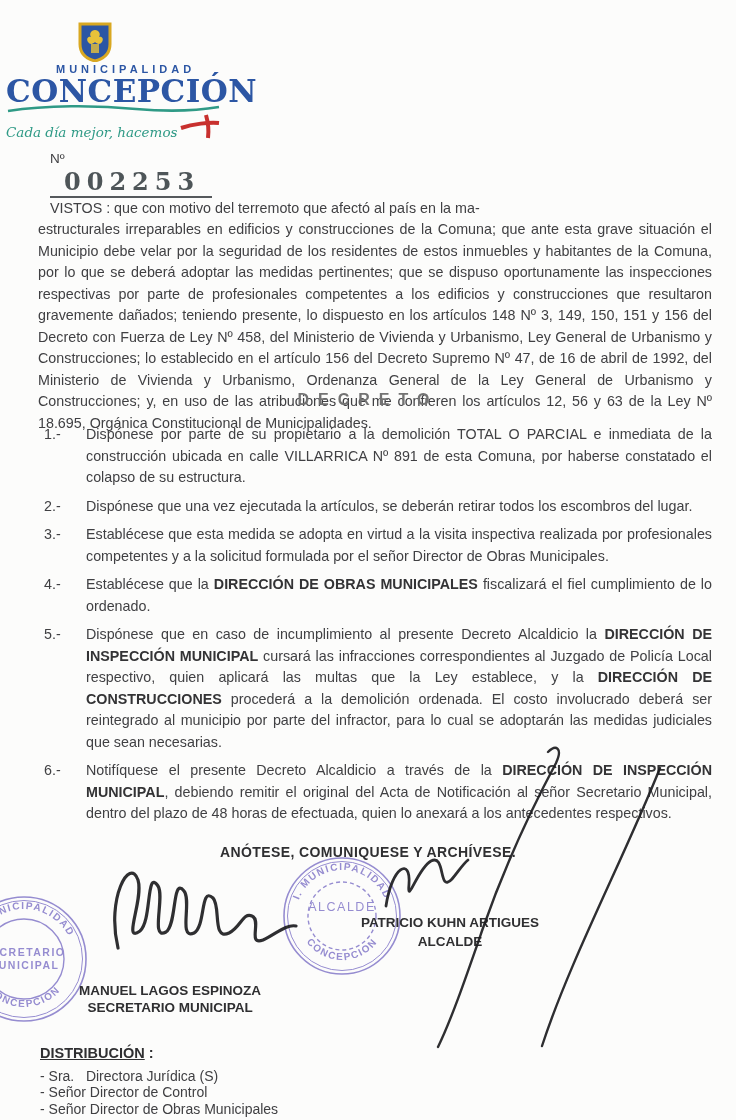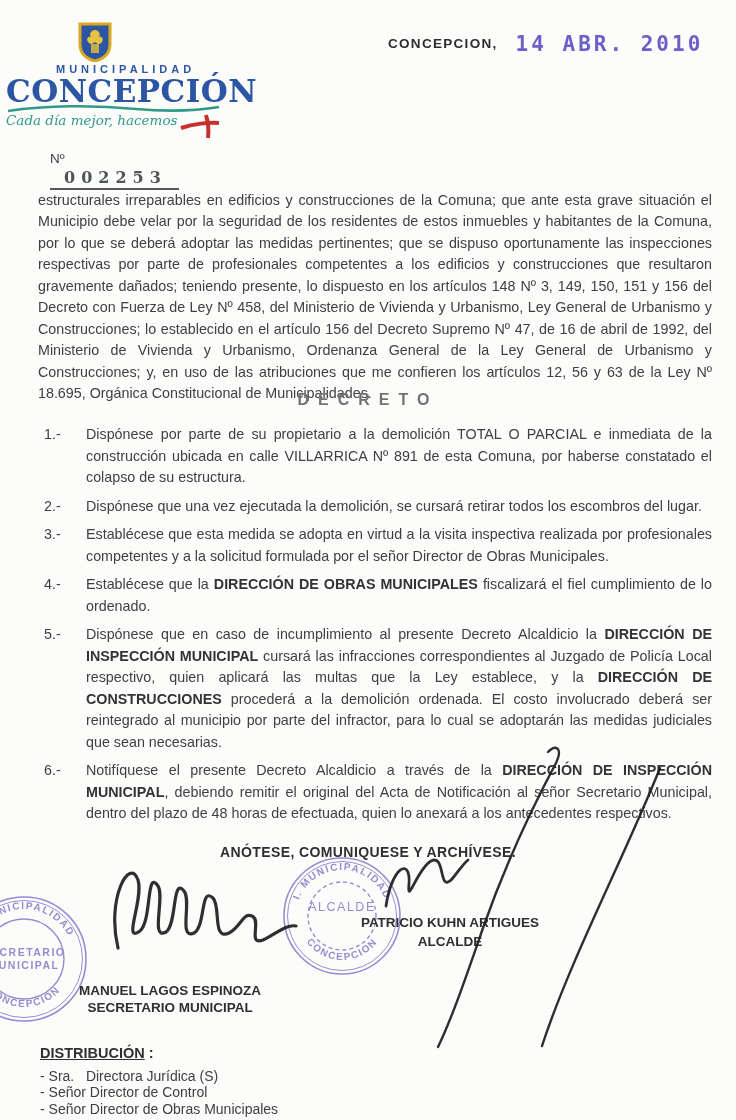--- a/index.html
+++ b/index.html
@@ -5,32 +5,32 @@
   html,body{margin:0;padding:0;}
   .page{position:relative;width:736px;height:1120px;background:#fcfcfb;overflow:hidden;
         font-family:"Liberation Sans",sans-serif;color:#404043;}
   
   .logo{position:absolute;left:6px;top:22px;width:225px;z-index:2;}
   .shield{display:block;margin:0 0 1px 72px;}
   .muni{color:#2c56a4;font-size:11px;font-weight:bold;letter-spacing:4px;margin-left:50px;}
   .conce{color:#2c56a4;font-size:31px;font-weight:bold;letter-spacing:0.5px;line-height:1.05;
          font-family:"DejaVu Serif",serif;white-space:nowrap;}
   .wave{display:block;margin-top:-4px;}
-  .tagline-row{display:flex;align-items:flex-start;margin-top:-2px;}
+  .tagline-row{display:flex;align-items:flex-end;margin-top:-2px;}
   .tagline{font-family:"DejaVu Serif",serif;font-style:italic;color:#2f9a86;font-size:13.5px;white-space:nowrap;}
   
   .dateline{position:absolute;left:388px;top:36px;display:flex;gap:18px;align-items:flex-start;z-index:2;}
   .city{font-size:13.5px;letter-spacing:1.3px;color:#2d2d30;font-weight:bold;}
   .datestamp{font-family:"DejaVu Sans Mono",monospace;font-weight:bold;font-size:21px;
              color:#6c5fc7;letter-spacing:3px;margin-top:-4px;white-space:nowrap;}
   
   .vistos{position:absolute;left:38px;top:148px;width:674px;font-size:14.3px;line-height:21.5px;z-index:2;}
   .line1{display:flex;align-items:baseline;flex-direction:column;}
   .no-label{font-size:13.5px;margin:0 8px 0 12px;flex:none;}
-  .doc-number{font-family:"DejaVu Serif",serif;font-weight:bold;font-size:16px;letter-spacing:6px;
+  .doc-number{font-family:"DejaVu Serif",serif;font-weight:bold;font-size:24px;letter-spacing:6px;
               color:#4e5558;border-bottom:2px solid #55595c;padding:0 12px 2px 14px;line-height:1;flex:none;}
   .lead{flex:1;margin-left:12px;text-align:justify;text-align-last:justify;}
   .line2{margin-left:169px;}
   .jz{text-align:justify;}
   
   .decreto-title{position:absolute;top:391px;left:0;width:736px;text-align:center;font-weight:bold;
                  font-size:16px;letter-spacing:9px;color:#737373;z-index:2;}
   .decree{position:absolute;left:38px;top:424px;width:674px;font-size:14.3px;line-height:21.5px;z-index:2;}
   .decree-item{display:flex;margin-bottom:7px;}
   .marker{width:42px;flex:none;padding-left:6px;}
@@ -71,42 +71,39 @@
     </svg>
     <div class="tagline-row">
       <span class="tagline">Cada día mejor, hacemos</span>
       <svg width="42" height="28" viewBox="0 0 42 28" style="margin-left:2px;">
         <path d="M2 16 C14 12 30 10 40 11" fill="none" stroke="#c8302e" stroke-width="4"></path>
         <path d="M27 3 C29 10 30 18 29 26" fill="none" stroke="#c8302e" stroke-width="4"></path>
       </svg>
     </div>
   </div>
 
-  <div class="dateline">
-    <span class="city">CONCEPCION,</span>
-    <span class="datestamp">14 ABR. 2010</span>
-  </div>
 
   <div class="vistos">
     <div class="line1">
       <span class="no-label">Nº</span>
       <span class="doc-number">002253</span>
+      <span class="lead">VISTOS : que con motivo del terremoto que afectó al país en la ma-</span>
     </div>
     <div class="jz">estructurales irreparables en edificios y construcciones de la Comuna; que ante esta grave situación el Municipio debe velar por la seguridad de los residentes de estos inmuebles y habitantes de la Comuna, por lo que se deberá adoptar las medidas pertinentes; que se dispuso oportunamente las inspecciones respectivas por parte de profesionales competentes a los edificios y construcciones que resultaron gravemente dañados; teniendo presente, lo dispuesto en los artículos 148 Nº 3, 149, 150, 151 y 156 del Decreto con Fuerza de Ley Nº 458, del Ministerio de Vivienda y Urbanismo, Ley General de Urbanismo y Construcciones; lo establecido en el artículo 156 del Decreto Supremo  Nº 47, de 16 de abril de 1992, del Ministerio de Vivienda y Urbanismo, Ordenanza General de la Ley General de Urbanismo y Construcciones; y, en uso de las atribuciones que me confieren los artículos 12, 56 y 63 de la Ley Nº 18.695, Orgánica Constitucional de Municipalidades.</div>
   </div>
 
   <div class="decreto-title">DECRETO</div>
   <div class="decree">
       <div class="decree-item">
         <div class="marker">1.-</div>
         <div class="dbody"><span>Dispónese por parte de su propietario a la demolición TOTAL O PARCIAL e inmediata de la construcción ubicada en calle VILLARRICA Nº 891 de esta Comuna, por haberse constatado el colapso de su estructura.</span></div>
       </div>
       <div class="decree-item">
         <div class="marker">2.-</div>
-        <div class="dbody"><span>Dispónese que una vez ejecutada la demolición, se cursará retirar todos los escombros del lugar.</span></div>
+        <div class="dbody"><span>Dispónese que una vez ejecutada la artículos, se deberán retirar todos los escombros del lugar.</span></div>
       </div>
       <div class="decree-item">
         <div class="marker">3.-</div>
         <div class="dbody"><span>Establécese que esta medida se adopta en virtud a la visita inspectiva realizada por profesionales competentes y a la solicitud formulada por el señor Director de Obras Municipales.</span></div>
       </div>
       <div class="decree-item">
         <div class="marker">4.-</div>
         <div class="dbody"><span>Establécese que la </span><span class="b">DIRECCIÓN DE OBRAS MUNICIPALES</span><span> fiscalizará el fiel cumplimiento de lo ordenado.</span></div>
       </div>
       <div class="decree-item">

